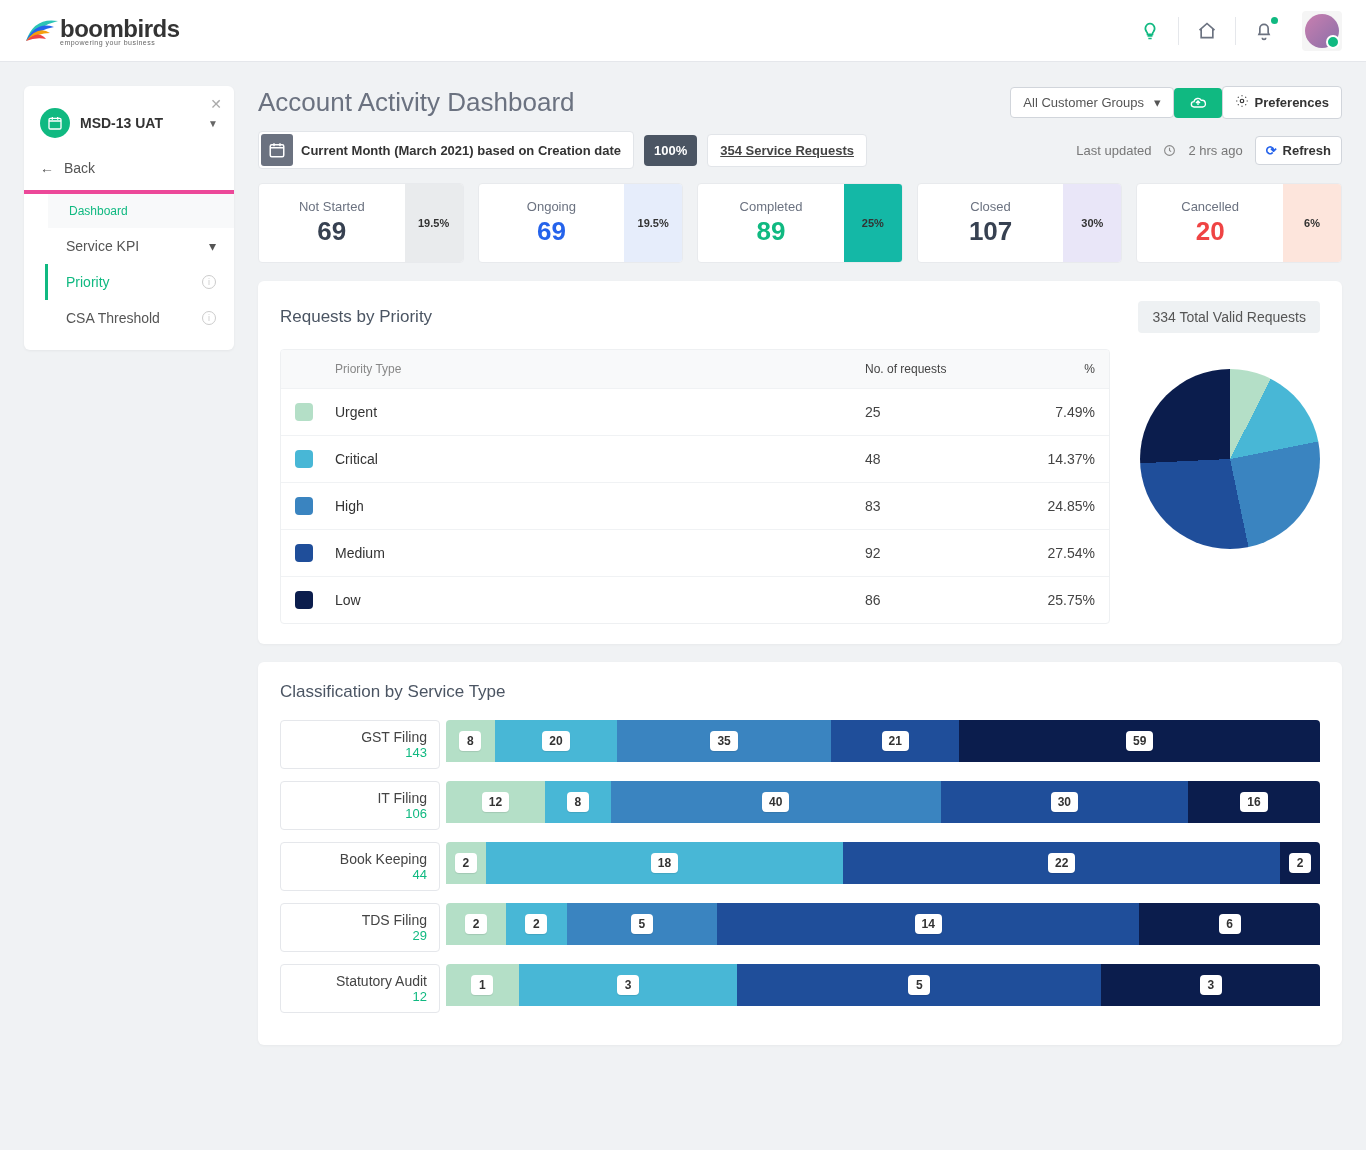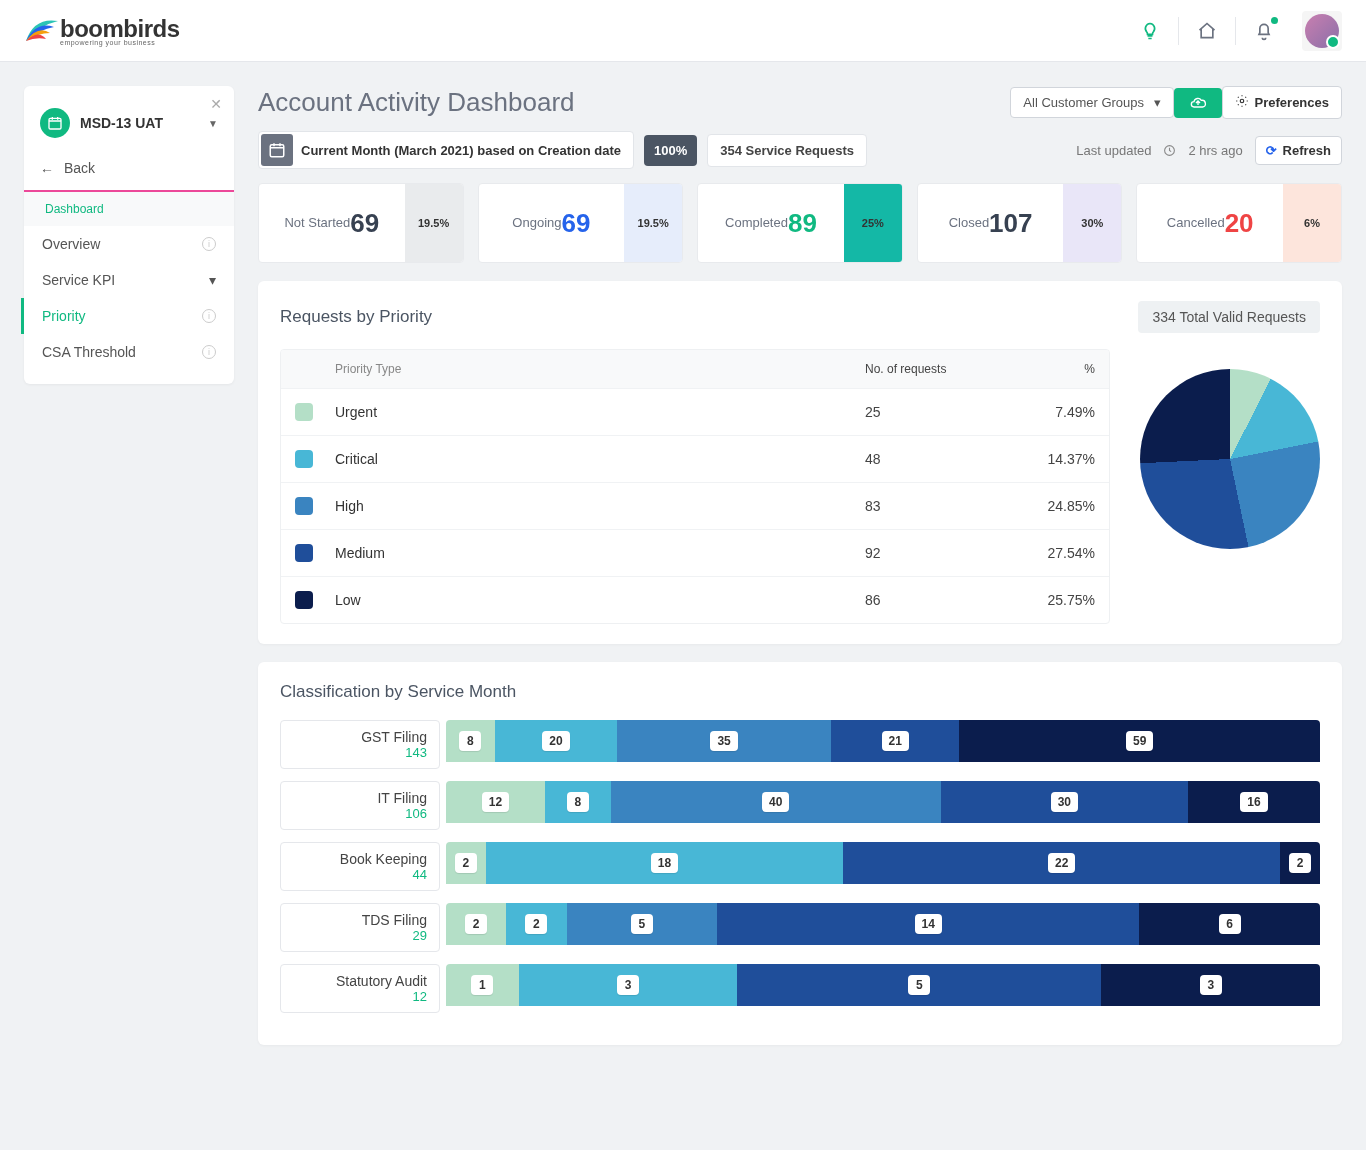--- a/index.html
+++ b/index.html
@@ -18,46 +18,46 @@
 .notif-dot { position:absolute; top:-4px; right:-4px; width:7px; height:7px; border-radius:50%; background:#10b981; }
 
 .main-layout { display:flex; padding:24px; gap:24px; align-items:flex-start; }
 .sidebar { width:210px; background:#fff; border-radius:6px; padding:14px 0; position:relative; box-shadow:0 1px 3px rgba(0,0,0,0.05); }
 .close-x { position:absolute; top:10px; right:12px; color:#aaa; cursor:pointer; font-size:14px; }
 .account-row { display:flex; align-items:center; padding:8px 16px 14px; gap:10px; }
 .acct-badge { width:30px; height:30px; border-radius:50%; background:#10b981; display:flex; align-items:center; justify-content:center; }
 .acct-name { font-weight:600; font-size:14px; color:#333; flex:1; }
 .acct-caret { color:#666; font-size:10px; }
 .back-row { display:flex; align-items:center; gap:10px; padding:8px 16px 14px; color:#555; cursor:pointer; font-size:14px; }
-.nav { border-top:2px solid #ec4899; }
+.nav { border-top:4px solid #ec4899;padding-left:24px; }
 .nav-item { display:flex; align-items:center; justify-content:space-between; padding:10px 18px; font-size:14px; color:#555; cursor:pointer; }
 .nav-item.heading { background:#f8f9fa; color:#10b981; font-size:12px; font-weight:500; border-left:3px solid transparent; }
 .nav-item.active { color:#10b981; border-left:3px solid #10b981; margin-left:-3px; }
 .info-i { width:14px; height:14px; border:1px solid #ccc; border-radius:50%; font-size:9px; color:#ccc; display:flex; align-items:center; justify-content:center; }
 
 .content { flex:1; min-width:0; }
 .header-row { display:flex; align-items:center; justify-content:space-between; margin-bottom:12px; }
 .page-title { font-size:26px; font-weight:500; color:#6b7280; }
 .header-actions { display:flex; align-items:center; }
 .select-btn { background:#fff; border:1px solid #d1d5db; border-radius:4px; padding:7px 12px; font-size:13px; color:#555; display:flex; align-items:center; gap:10px; cursor:pointer; }
 .cloud-btn { background:#10b981; border:none; border-radius:4px; padding:7px 14px; cursor:pointer; color:#fff; display:flex; align-items:center; }
 .pref-btn { background:#fff; border:1px solid #d1d5db; border-radius:4px; padding:7px 12px; font-size:13px; font-weight:600; color:#333; display:flex; align-items:center; gap:6px; cursor:pointer; }
 
 .filter-bar { display:flex; align-items:center; gap:10px; margin-bottom:14px; flex-wrap:wrap; }
 .date-chip { display:flex; align-items:center; gap:8px; background:#fff; border:1px solid #e2e5e9; border-radius:4px; padding:2px; }
 .date-ico { width:32px; height:32px; background:#6b7280; border-radius:3px; display:flex; align-items:center; justify-content:center; color:#fff; }
 .date-txt { font-size:13px; font-weight:600; color:#333; padding-right:10px; }
 .pct-chip { background:#4b5563; color:#fff; padding:8px 10px; font-size:13px; font-weight:600; border-radius:4px; }
-.req-chip { background:#fff; border:1px solid #e2e5e9; padding:8px 12px; font-size:13px; font-weight:600; border-radius:4px; color:#444; }
+.req-chip { background:#fff; border:1px solid #e2e5e9; padding:8px 12px; font-size:13px; font-weight:600; border-radius:4px; color:#444;text-decoration:underline; }
 .updated { margin-left:auto; display:flex; align-items:center; gap:12px; font-size:13px; color:#777; }
 .refresh-btn { background:#fff; border:1px solid #d1d5db; padding:6px 10px; font-size:13px; font-weight:600; border-radius:4px; display:flex; align-items:center; gap:6px; cursor:pointer; color:#333; }
 
 .status-cards { display:flex; gap:14px; margin-bottom:18px; }
 .st-card { flex:1; background:#fff; border-radius:4px; display:flex; overflow:hidden; border:1px solid #e8eaed; height:80px; }
-.st-main { flex:1; display:flex; flex-direction:row; align-items:center; justify-content:center; }
+.st-main { flex:1; display:flex; flex-direction:column; align-items:center; justify-content:center; }
 .st-label { font-size:13px; color:#6b7280; margin-bottom:2px; }
 .st-value { font-size:26px; font-weight:600; }
 .st-side { width:58px; display:flex; flex-direction:row; }
 .st-pct { flex:1; display:flex; align-items:center; justify-content:center; font-size:11px; font-weight:600; color:#333; }
 .st-bar { height:12px; }
 
 .card { background:#fff; border-radius:6px; padding:20px 22px; margin-bottom:18px; box-shadow:0 1px 3px rgba(0,0,0,0.04); }
 .card-head { display:flex; justify-content:space-between; align-items:center; margin-bottom:16px; }
 .card-title { font-size:17px; font-weight:500; color:#4b5563; }
 .total-badge { background:#eef1f3; padding:8px 14px; border-radius:4px; font-size:14px; color:#555; }
@@ -134,24 +134,20 @@
     </div>
     <div class="back-row">
       <span>←</span>
       <span>Back</span>
     </div>
     <div class="nav">
       <div class="nav-item heading">
         <span>Dashboard</span>
       </div>
       <div id="nav-items">
-          <div class="nav-item">
-            <span>Overview</span>
-            <span class="info-i">i</span>
-          </div>
           <div class="nav-item">
             <span>Service KPI</span>
             <span>▾</span>
           </div>
           <div class="nav-item active">
             <span>Priority</span>
             <span class="info-i">i</span>
           </div>
           <div class="nav-item">
             <span>CSA Threshold</span>
@@ -309,21 +305,21 @@
                 <span class="pcol-n">86</span>
                 <span class="pcol-p">25.75%</span>
               </div>
             </div>
         </div>
         <div class="pie" id="pie" style="background: conic-gradient(rgb(180, 223, 199) 0%, rgb(180, 223, 199) 7.49%, rgb(72, 183, 214) 7.49%, rgb(72, 183, 214) 21.86%, rgb(58, 132, 192) 21.86%, rgb(58, 132, 192) 46.71%, rgb(31, 78, 154) 46.71%, rgb(31, 78, 154) 74.25%, rgb(11, 29, 77) 74.25%, rgb(11, 29, 77) 100%);"></div>
       </div>
     </div>
 
     <div class="card">
-      <div class="card-title" style="margin-bottom:18px">Classification by Service Month</div>
+      <div class="card-title" style="margin-bottom:18px">Classification by Service Type</div>
       <div class="svc-body" id="svc-body">
           <div class="svc-row">
             <div class="svc-label">
               <span class="svc-name">GST Filing</span>
               <span class="svc-count">143</span>
             </div>
             <div class="svc-bar">
               <div class="seg" style="background:#b4dfc7;width:5.594405594405594%">
                 <span class="seg-chip">8</span>
               </div>

